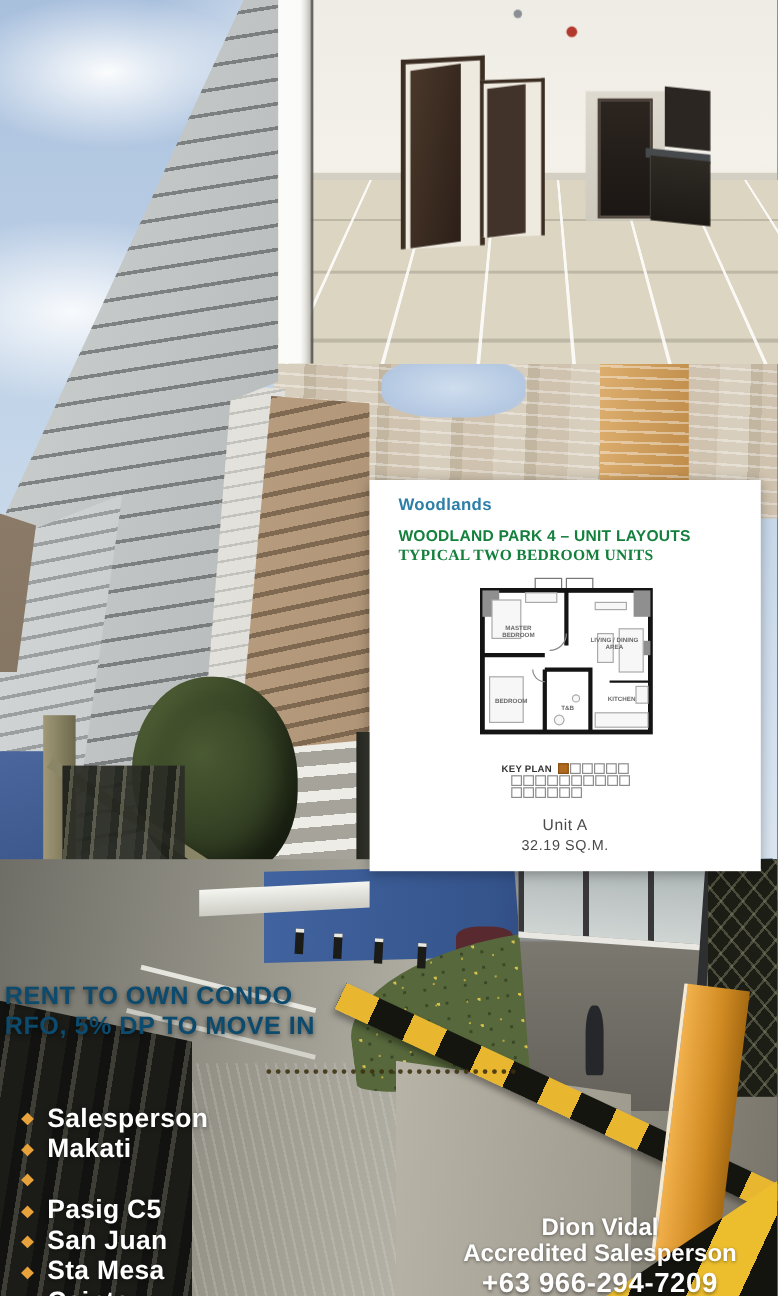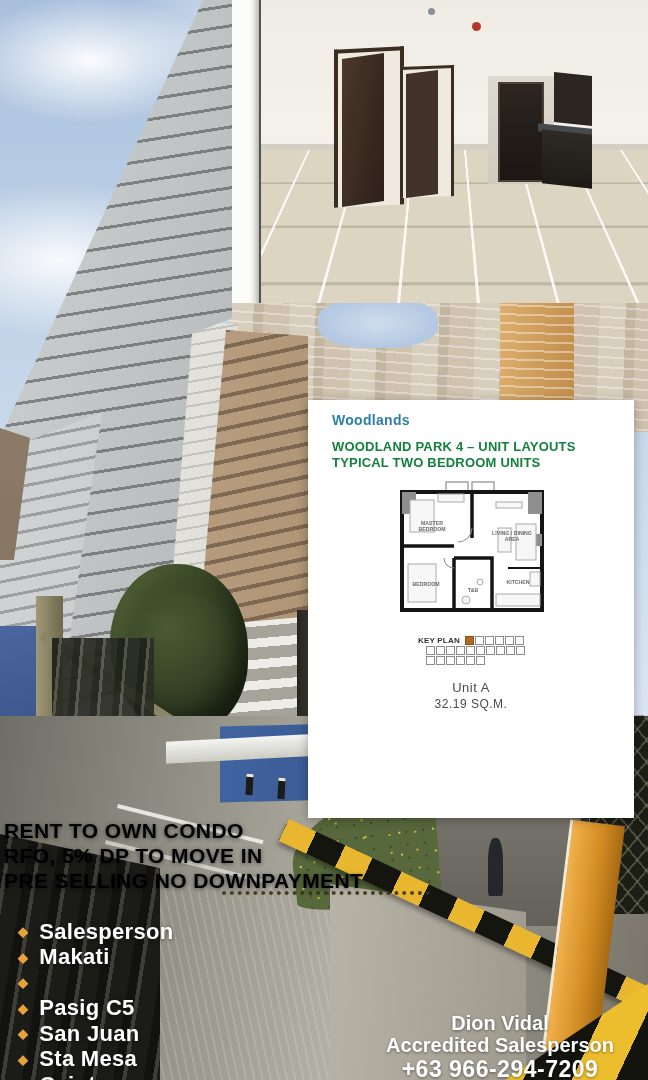--- a/index.html
+++ b/index.html
@@ -143,37 +143,37 @@
     background:linear-gradient(#2c2520,#1c1714);}
   .kcab-u{left:322px;top:74px;width:38px;height:50px;transform:skewY(6deg);background:#2b2622;}
   .kc-top{left:306px;top:126px;width:54px;height:8px;transform:skewY(6deg);background:#474a4d;}
   .kcab-b{left:310px;top:132px;width:50px;height:54px;transform:skewY(6deg);
     background:linear-gradient(#2e2a24,#1e1a16);}
   .sprinkler{left:240px;top:22px;width:9px;height:9px;border-radius:50%;background:#b23a2c;}
   .ceil-dot{left:196px;top:8px;width:7px;height:7px;border-radius:50%;background:#8a8f94;}
   .fg-door{left:0;top:0;width:27px;height:303px;border-right:2px solid #55534e;
     background:linear-gradient(90deg,#fbfbf9 0 68%,#e3e2dc 84%,#b9b8b2 100%);}
   
-  .card{left:308px;top:400px;width:326px;height:418px;background:#ffffff;
+  .card{left:308px;top:400px;width:326px;height:326px;background:#ffffff;
     box-shadow:0 2px 10px rgba(0,0,0,.3);}
   .fp{position:absolute;}
   .brand{left:24px;top:12px;font-size:14px;font-weight:700;letter-spacing:.3px;}
   .fp-title{left:24px;font-size:13px;font-weight:800;color:#15803d;letter-spacing:.2px;}
-  .t1{top:39px;} .t2{top:55px;}
+  .t1{top:39px;} .t2{top:55px;font-family:Liberation Serif, serif;}
   .plan-svg{left:80px;top:72px;}
   .keyplan{left:110px;top:236px;width:150px;font-size:8px;color:#333;}
   .kp-row{display:flex;align-items:center;margin-bottom:1px;}
   .kp-label{font-weight:700;margin-right:5px;letter-spacing:.2px;}
   .kp-box{width:9px;height:9px;border:1px solid #8d8d8d;background:#fff;margin-right:1px;box-sizing:border-box;}
   .kp-box.hl{background:#b06a20;border-color:#8a4f12;}
   .kp-indent{margin-left:8px;}
   .unit-name{left:0;top:280px;width:326px;text-align:center;font-size:13px;color:#4a4a4a;letter-spacing:.5px;}
   .unit-area{left:0;top:297px;width:326px;text-align:center;font-size:12px;color:#4a4a4a;letter-spacing:.5px;}
   
-  .headline{left:4px;top:818px;color:#000000;font-size:21px;font-weight:600;line-height:25px;
+  .headline{left:4px;top:818px;color:#0c4a6e;font-size:21px;font-weight:600;line-height:25px;
     letter-spacing:.4px;text-shadow:0 1px 4px rgba(0,0,0,.5);white-space:nowrap;}
   .dotline{left:222px;top:891px;width:208px;height:0;border-top:4px dotted rgba(58,48,14,.88);}
   .locations{left:10px;top:919px;margin:0;padding:0;list-style:none;}
   .locations li{display:flex;align-items:center;height:25.5px;color:#fff;font-size:22px;font-weight:600;
     letter-spacing:.3px;text-shadow:0 1px 4px rgba(0,0,0,.5);white-space:nowrap;}
   .diamond{color:#E8A23C;font-size:13px;margin:0 11px 0 8px;text-shadow:none;}
   .contact{left:380px;top:1012px;width:240px;text-align:center;color:#fff;font-weight:600;
     text-shadow:0 1px 3px rgba(0,0,0,.45);}
   .contact .name{font-size:20px;line-height:22px;}
   .contact .role{font-size:20px;line-height:22px;}
@@ -323,21 +323,20 @@
       </div>
     </div>
 
     <div class="fp unit-name">Unit A</div>
     <div class="fp unit-area">32.19 SQ.M.</div>
   </div>
 
   <div class="abs headline">
     <div>RENT TO OWN CONDO</div>
     <div>RFO, 5% DP TO MOVE IN</div>
-    <div>PRE SELLING NO DOWNPAYMENT</div>
   </div>
   <div class="abs dotline"></div>
 
   <ul class="abs locations">
     <li>
         <span class="diamond">◆</span>
         <span>Salesperson</span>
       </li>
     <li>
         <span class="diamond">◆</span>

